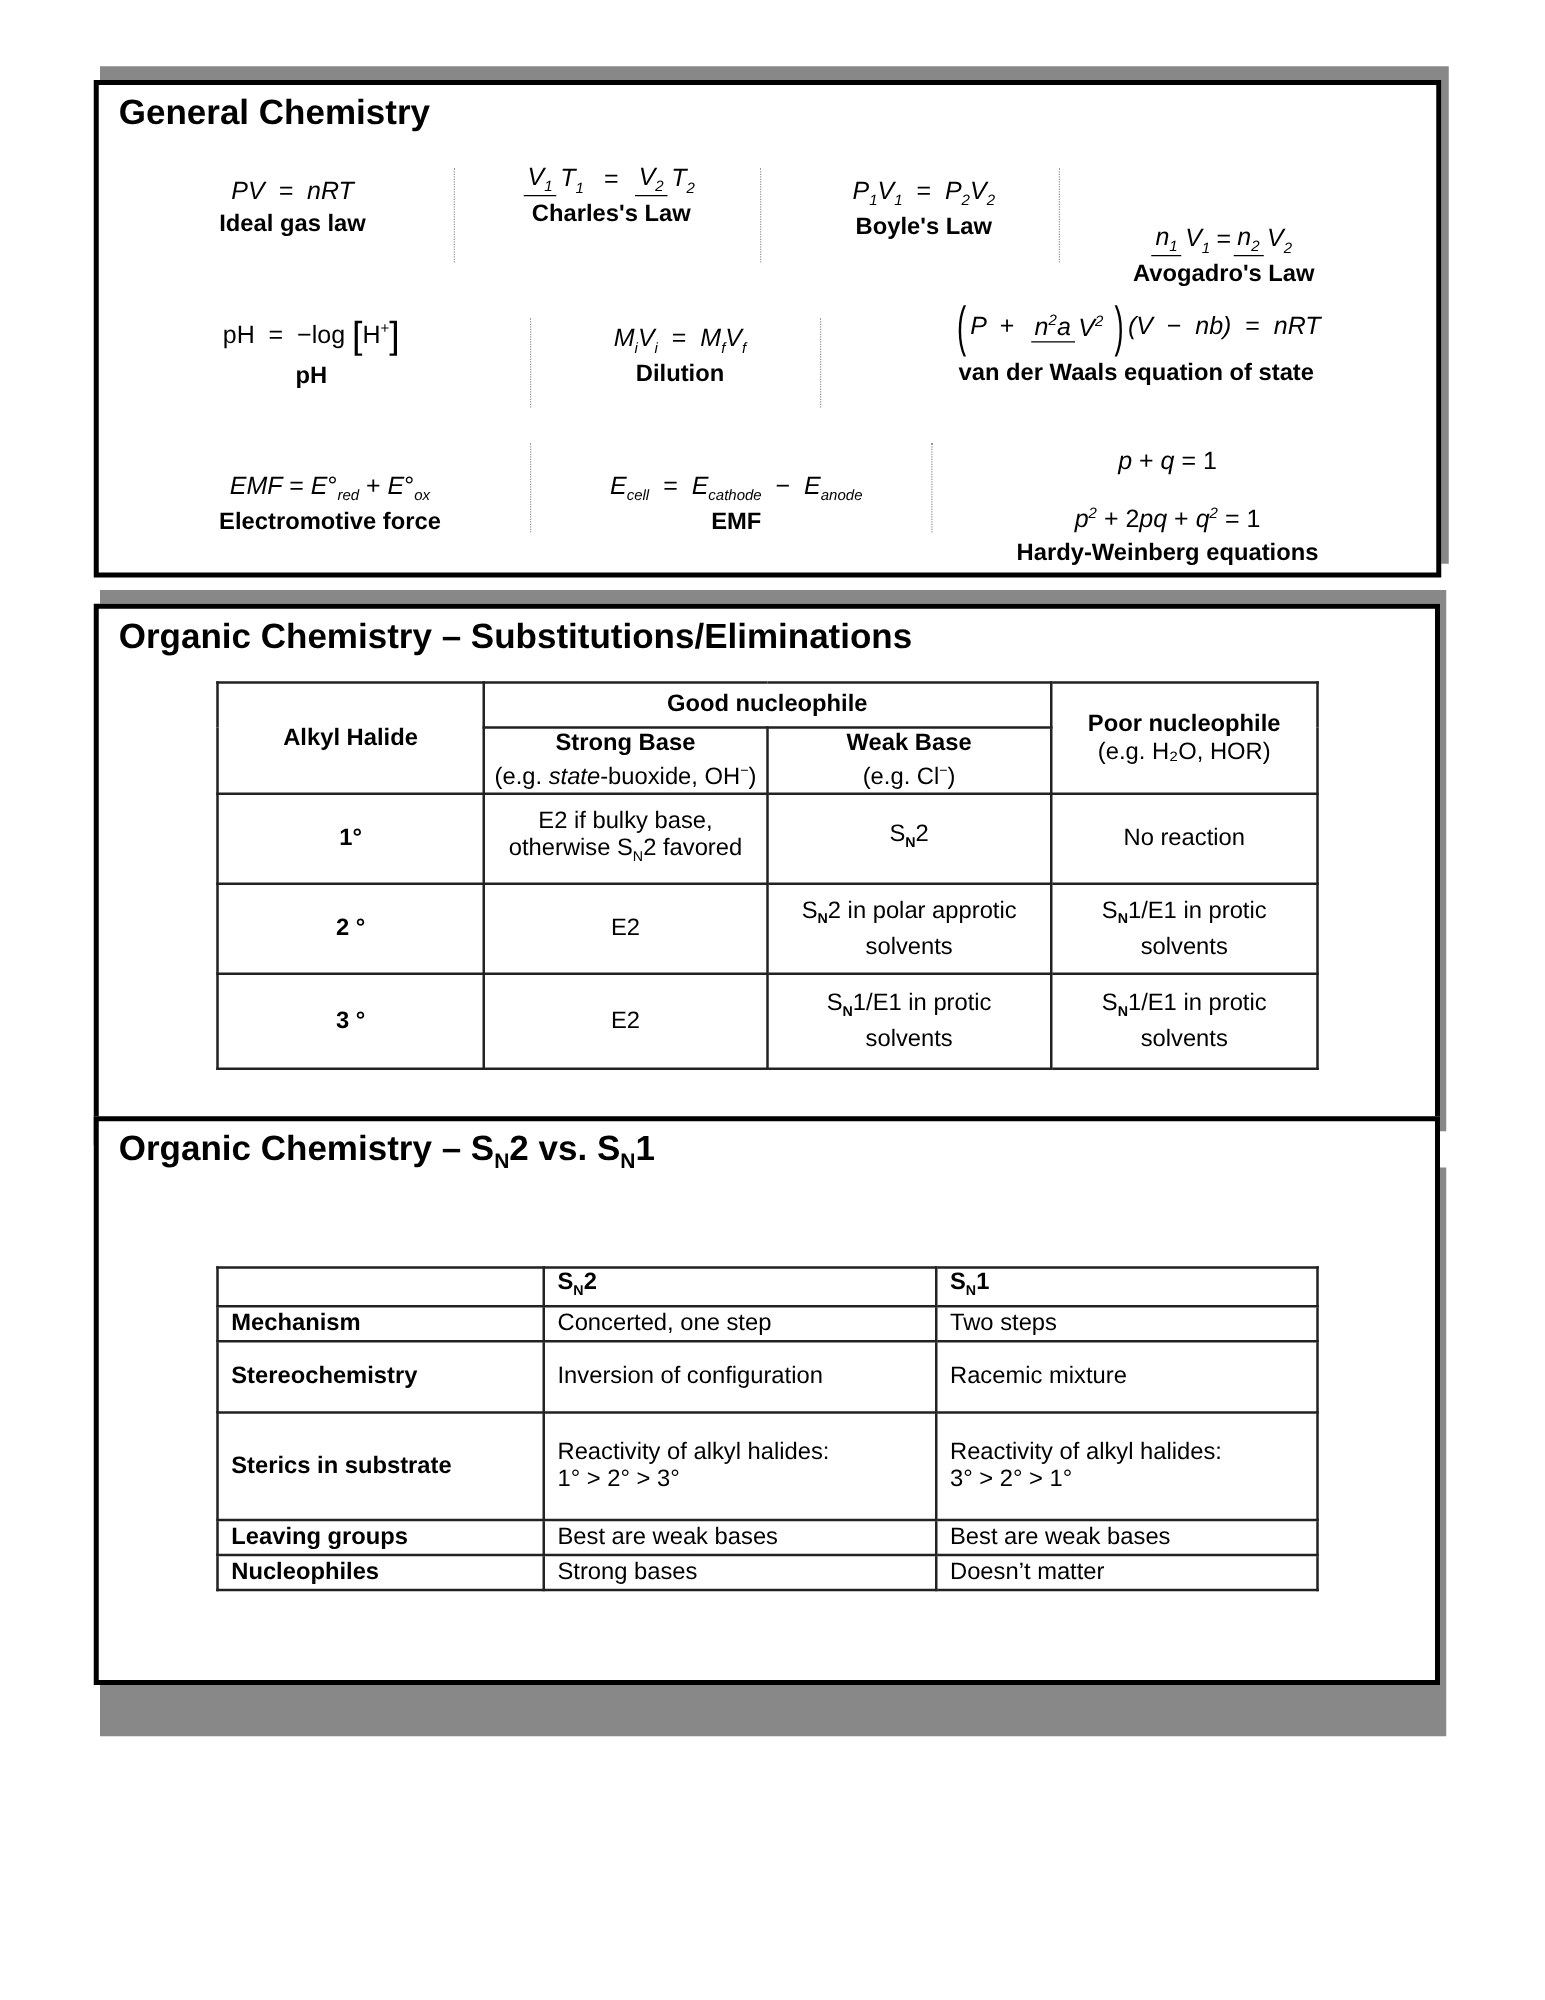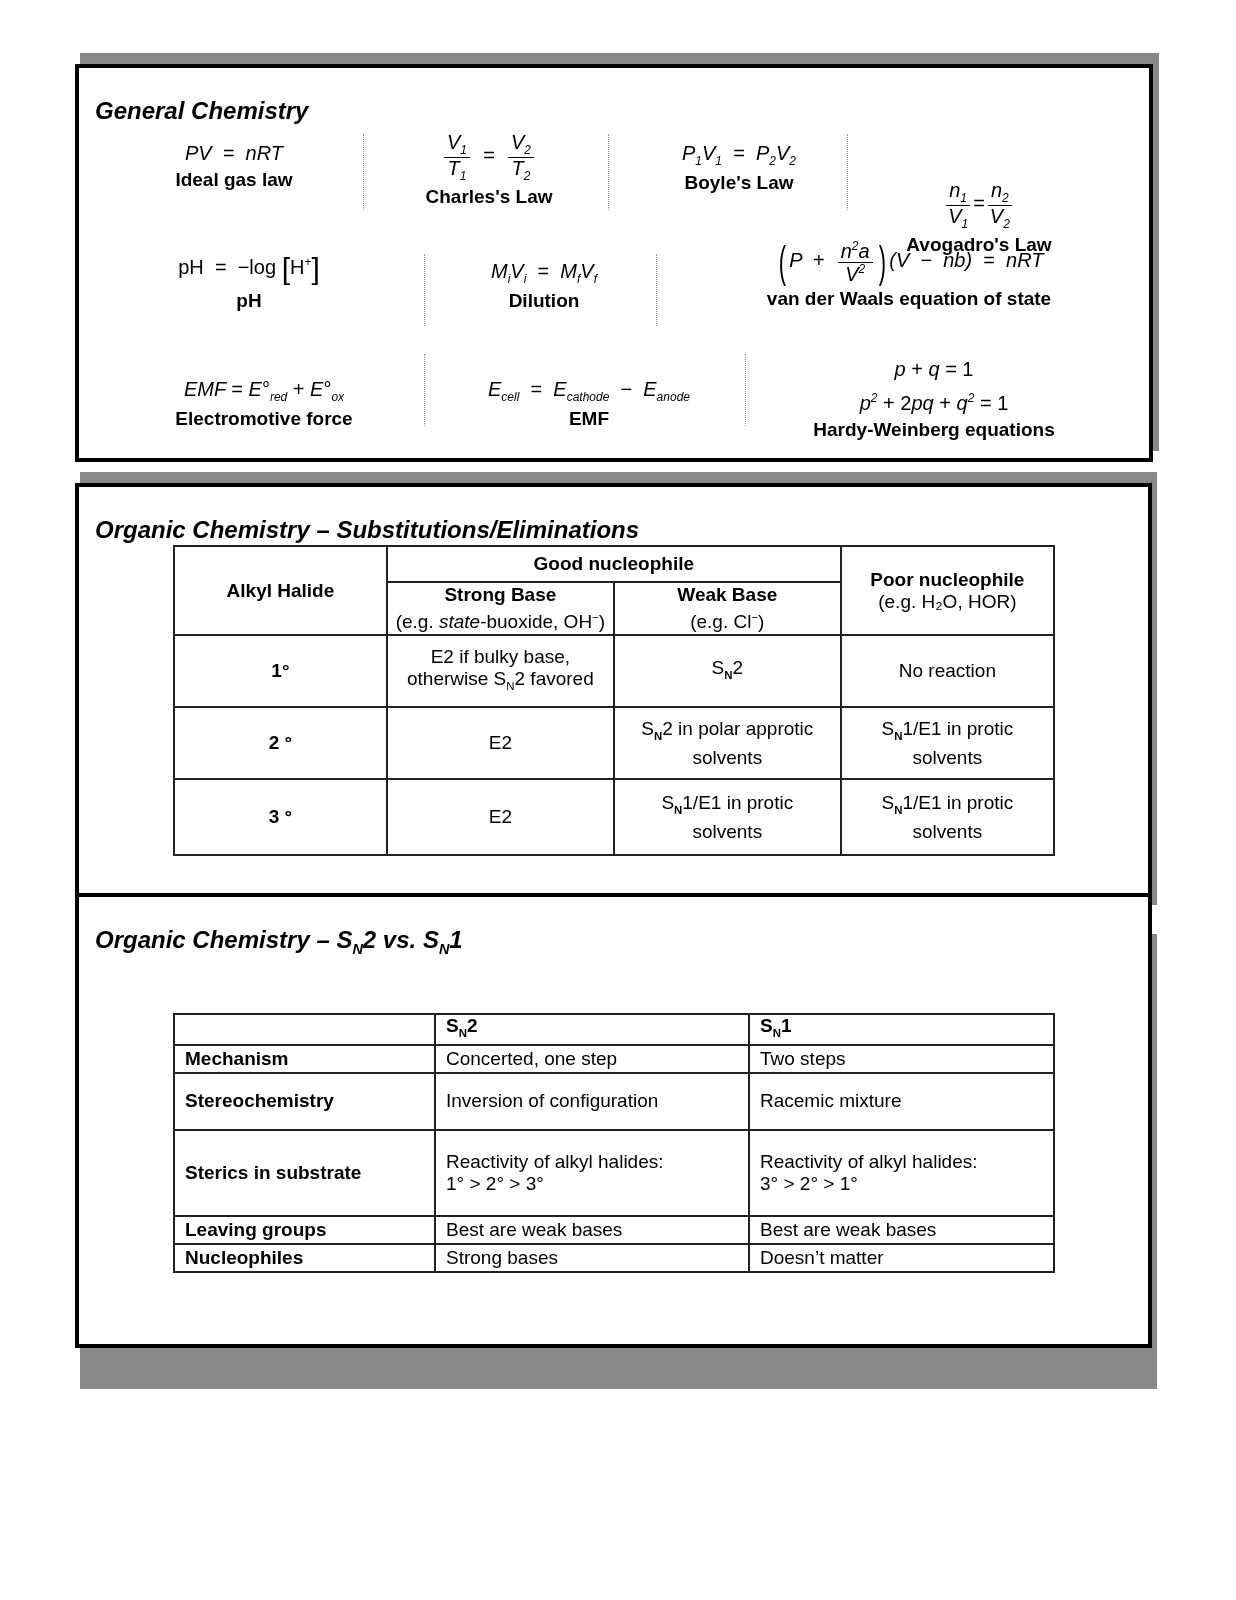--- a/index.html
+++ b/index.html
@@ -1,27 +1,27 @@
 <!DOCTYPE html>
 <html><head>
 <meta charset="utf-8">
 <style>
   html, body { margin:0; padding:0; background:#fff; }
   body { width:1236px; height:1600px; position:relative; overflow:hidden;
          font-family:"Liberation Sans", sans-serif; color:#000; }
   .panel-shadow { position:absolute; background:#888; }
   .panel { position:absolute; background:#fff; border:4px solid #000; box-sizing:border-box; }
-  .panel-title { position:absolute; left:16px; top:6px; font-size:24px; font-weight:bold; font-style:italic; white-space:nowrap;margin-top:23px; }
+  .panel-title { position:absolute; left:16px; top:6px; font-size:28px; font-weight:bold; white-space:nowrap; }
   .cell { position:absolute; text-align:center; }
   .formula { font-size:20px; font-style:italic; white-space:nowrap; }
   .formula .up { font-style:normal; }
   .label { font-size:19px; font-weight:bold; white-space:nowrap; margin-top:4px; }
   .vsep { position:absolute; width:0; border-left:1px dotted #999; }
   sub, sup { font-size:60%; }
-  .frac { display:inline-flex; flex-direction:column; align-items:center; vertical-align:middle; line-height:1.05; margin:0 2px; }
+  .frac { display:inline-flex; flex-direction:row; align-items:center; vertical-align:middle; line-height:1.05; margin:0 2px; }
   .frac .num { border-bottom:1px solid #000; padding:0 3px; }
   .frac .den { padding:0 3px; }
   .paren { font-style:normal; font-size:44px; font-weight:100; vertical-align:middle; line-height:1; transform:scaleX(0.5); display:inline-block; }
   .bracket { font-style:normal; font-size:30px; font-weight:100; vertical-align:middle; }
   table { position:absolute; border-collapse:collapse; }
   table td { border:2px solid #222; }
   .t1 td { text-align:center; vertical-align:middle; font-size:19px; line-height:22px; }
   .t1 .hb { font-weight:bold; }
   .t2 td { font-size:19px; line-height:22px; padding:0 10px; vertical-align:middle; }
   .t2 .rh { font-weight:bold; }
@@ -103,21 +103,21 @@
   <div class="vsep" style="left:345px;top:286px;height:72px;"></div>
 
   <div class="cell" style="left:400px;top:310px;width:220px;">
     <div class="formula">E<sub>cell</sub> &nbsp;<span class="up">=</span>&nbsp; E<sub>cathode</sub> &nbsp;<span class="up">−</span>&nbsp; E<sub>anode</sub></div>
     <div class="label">EMF</div>
   </div>
   <div class="vsep" style="left:666px;top:286px;height:72px;"></div>
 
   <div class="cell" style="left:720px;top:290px;width:270px;">
     <div class="formula">p <span class="up">+</span> q <span class="up">= 1</span></div>
-    <div class="formula" style="margin-top:10px;">p<sup>2</sup> <span class="up">+ 2</span>pq <span class="up">+</span> q<sup>2</sup> <span class="up">= 1</span></div>
+    <div class="formula" style="margin-top:22px;">p<sup>2</sup> <span class="up">+ 2</span>pq <span class="up">+</span> q<sup>2</sup> <span class="up">= 1</span></div>
     <div class="label">Hardy-Weinberg equations</div>
   </div>
 </div>
 
 <div class="panel-shadow" style="left:80px;top:472px;width:1077px;height:433px;"></div>
 <div class="panel" style="left:75px;top:483px;width:1077px;height:433px;">
   <div class="panel-title">Organic Chemistry – Substitutions/Eliminations</div>
 </div>
 <table class="t1" style="left:173px;top:545px;width:882px;">
   <tbody>

